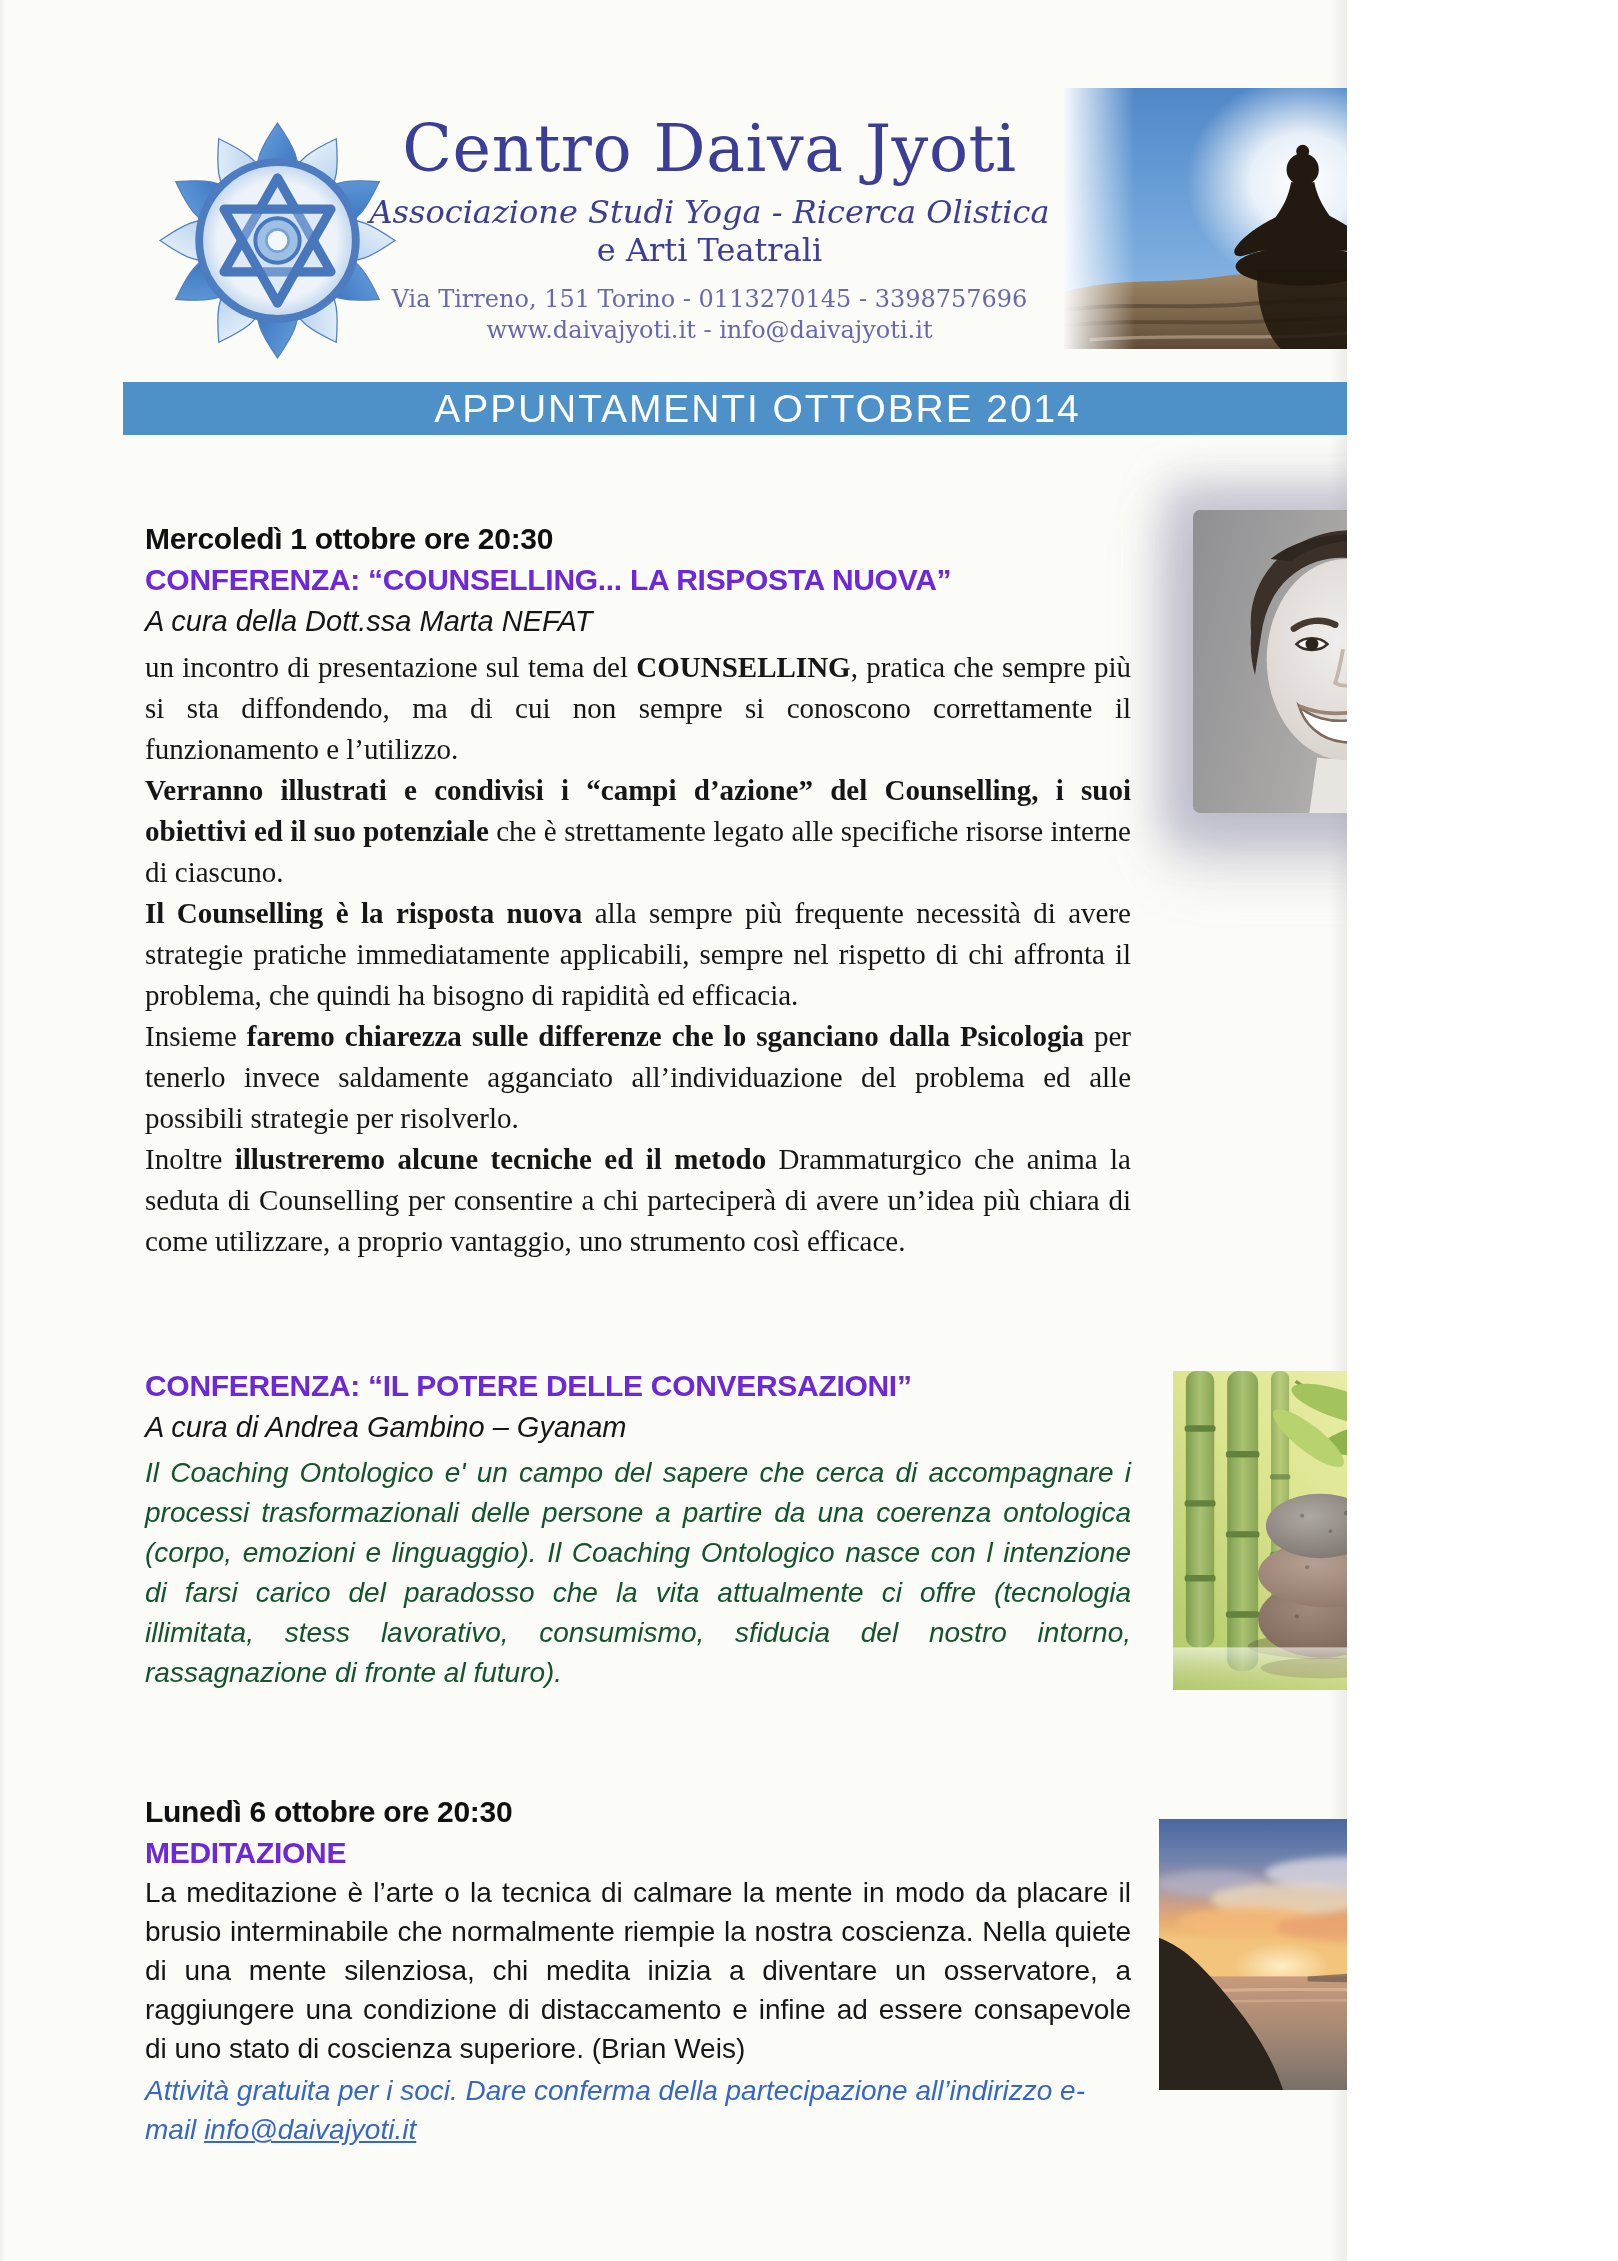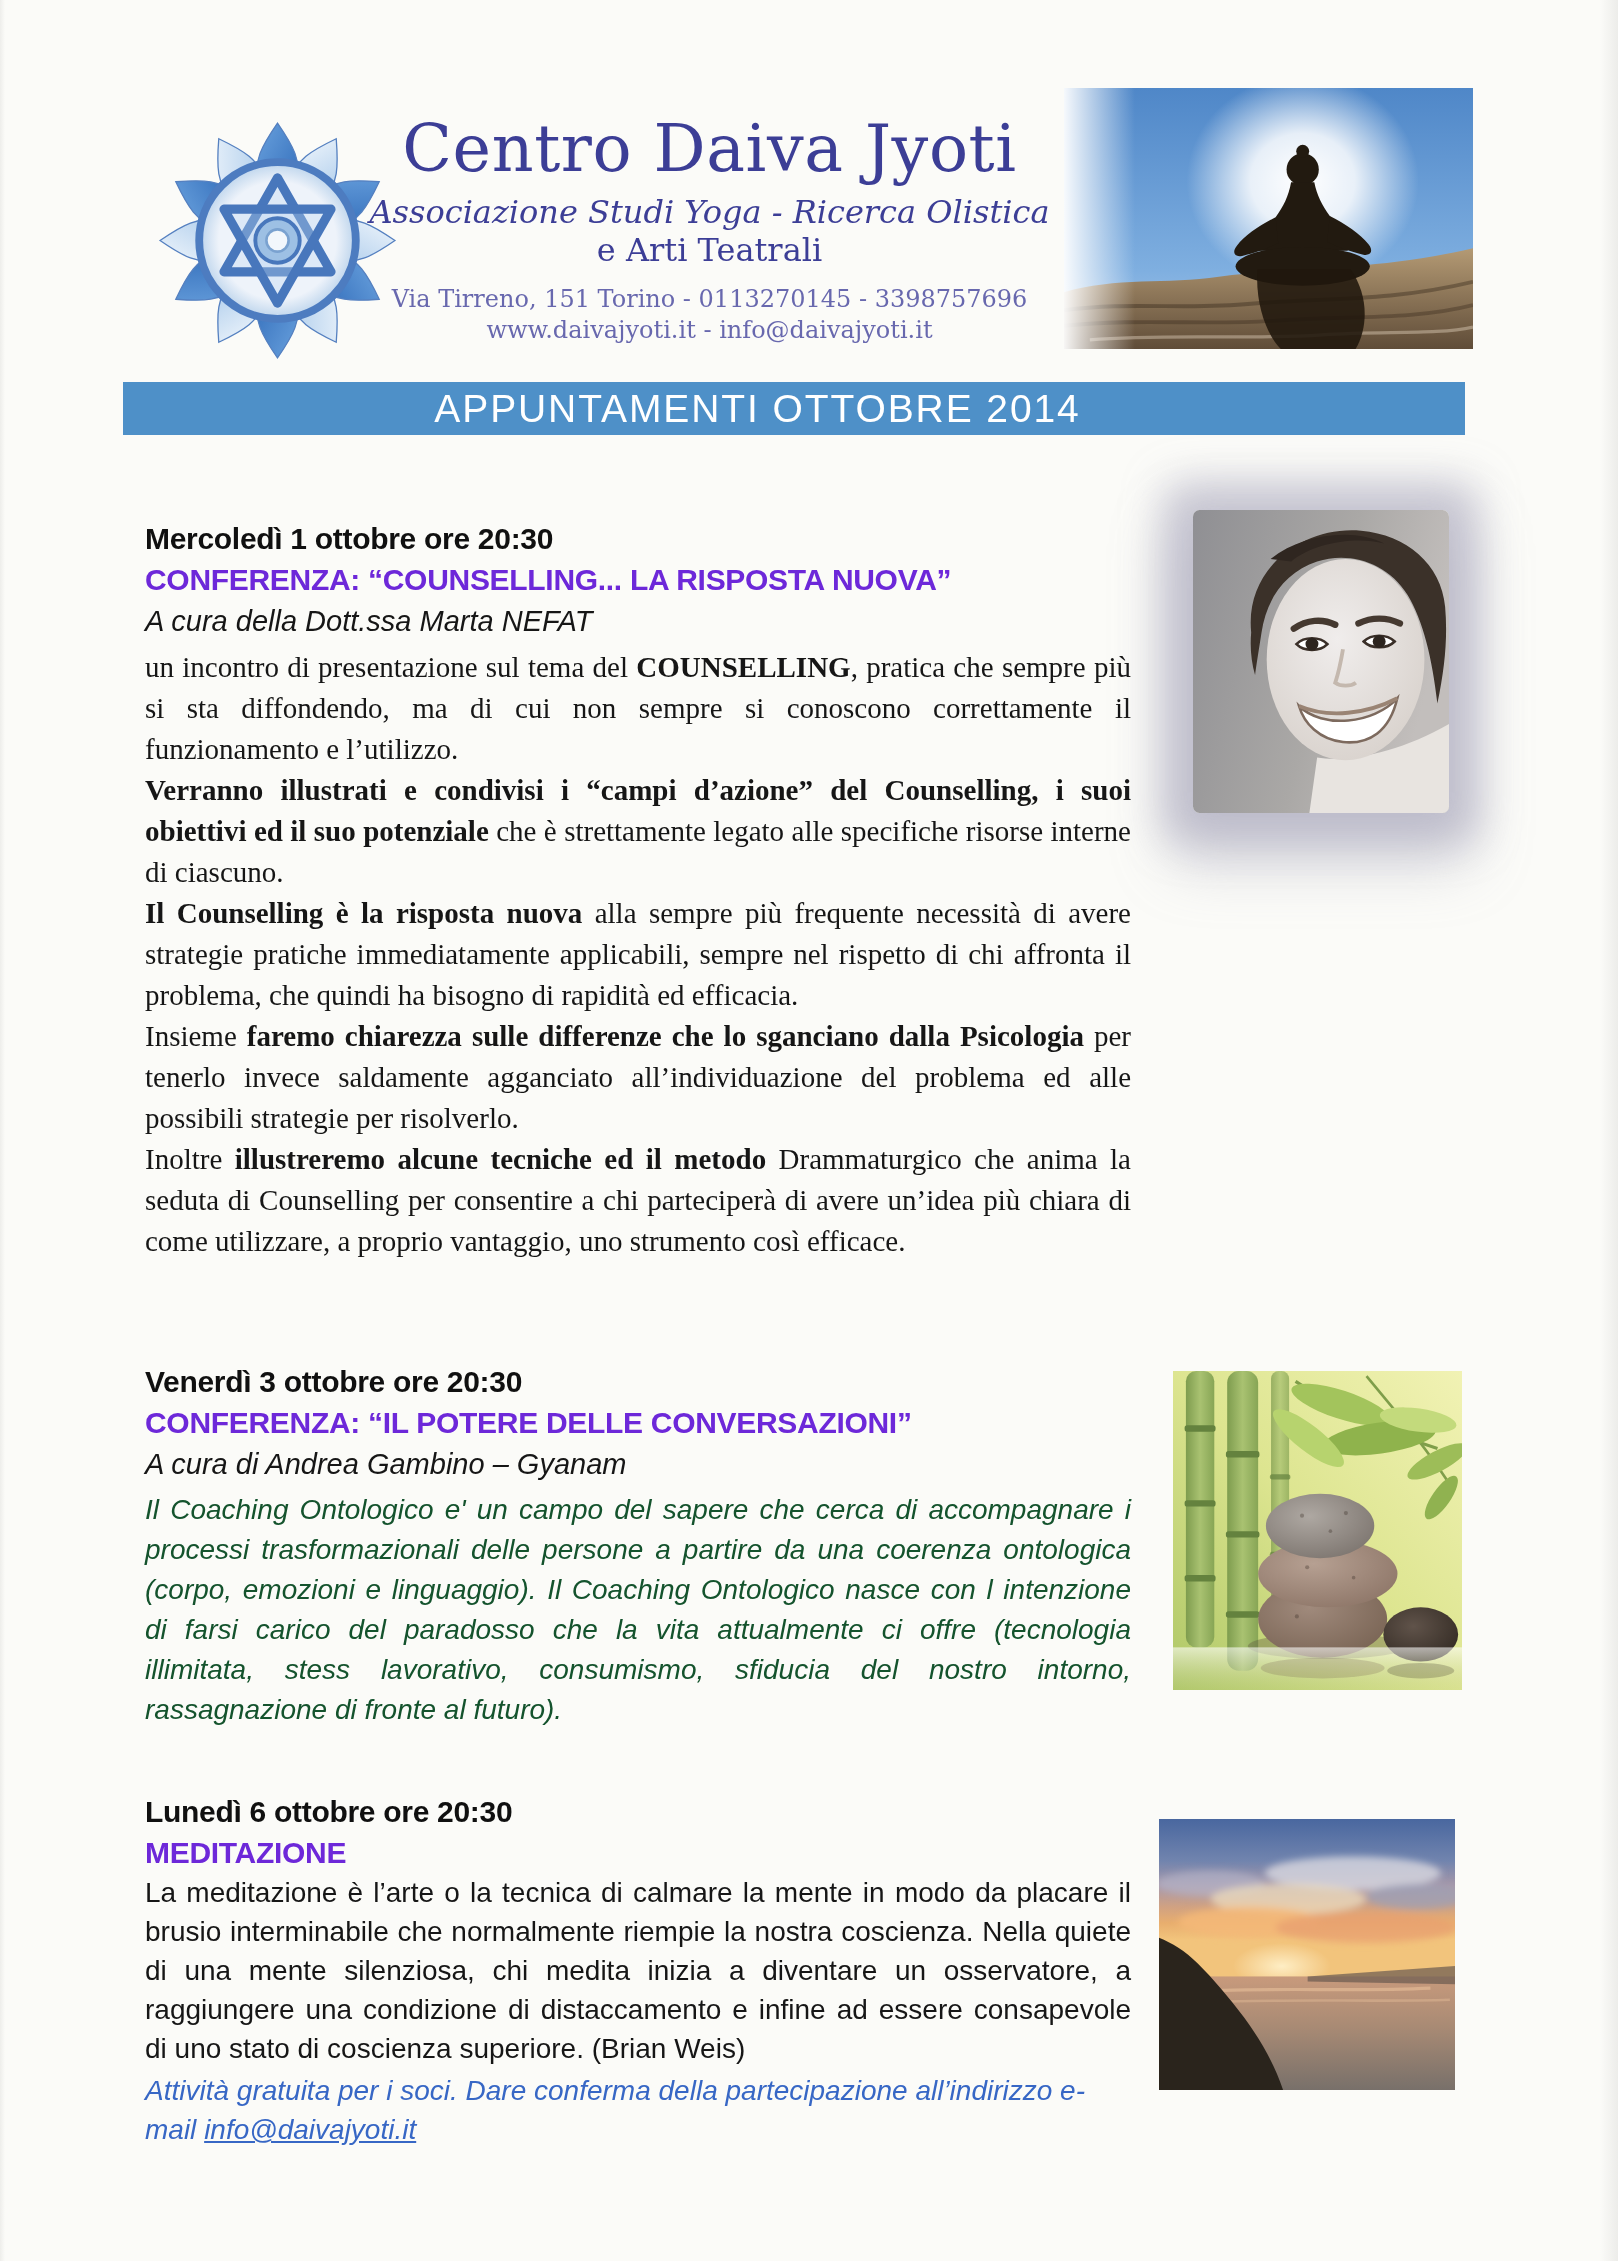--- a/index.html
+++ b/index.html
@@ -1,18 +1,18 @@
 <!DOCTYPE html>
 <html style="font-size:10.3px"><head>
 <meta charset="utf-8">
 <style>
   html,body{margin:0;padding:0;background:#ffffff;}
   .page{
     position:relative;
-    width:1618px;height:2261px;
+    width:1347px;height:2261px;
     background:#fbfbf8;
     overflow:hidden;
     font-family:"Liberation Sans",sans-serif;
     color:#1a1a1a;
   }
   .edge-l{position:absolute;left:0;top:0;width:5.2px;height:100%;
     background:linear-gradient(to right,rgba(120,120,120,.10),rgba(120,120,120,0));}
   .edge-r{position:absolute;right:0;top:0;width:18px;height:100%;
     background:linear-gradient(to left,rgba(130,130,130,.12),rgba(130,130,130,0));}
 
@@ -213,21 +213,20 @@
       <circle cx="92" cy="104" r="5" fill="#2c241e"></circle>
       <path d="M132,102 C138,96 150,96 156,102 C150,108 138,108 132,102 Z" fill="#ffffff" stroke="#3a2f28" stroke-width="2"></path>
       <circle cx="144" cy="102" r="5" fill="#2c241e"></circle>
       <path d="M116,108 C114,120 112,128 110,134 C114,137 122,137 126,134" stroke="#c4b8ae" stroke-width="3" fill="none"></path>
       <path d="M82,152 C100,170 140,166 158,146 C152,172 136,182 116,180 C98,178 86,166 82,152 Z" fill="#ffffff" stroke="#7d6a5e" stroke-width="2"></path>
       <path d="M82,152 C105,162 135,158 158,146" stroke="#9a8474" stroke-width="3" fill="none"></path>
     </svg>
   </div>
 
   <div class="sec" id="sec2">
-    <div class="date">Venerdì 3 ottobre ore 20:30</div>
     <div class="titl">CONFERENZA: “IL POTERE DELLE CONVERSAZIONI”</div>
     <div class="cur">A cura di Andrea Gambino – Gyanam</div>
     <div class="italbody">
       <p><span>Il Coaching Ontologico e' un campo del sapere che cerca di accompagnare i processi trasformazionali delle persone a partire da una coerenza ontologica (corpo, emozioni e linguaggio). Il Coaching Ontologico nasce con l intenzione di farsi carico del paradosso che la vita attualmente ci offre (tecnologia illimitata, stess lavorativo, consumismo, sfiducia del nostro intorno, rassagnazione di fronte al futuro).</span></p>
     </div>
   </div>
 
   <div class="photo" id="ph-zen">
     <svg viewBox="0 0 224 247" preserveAspectRatio="none">
       <defs>

